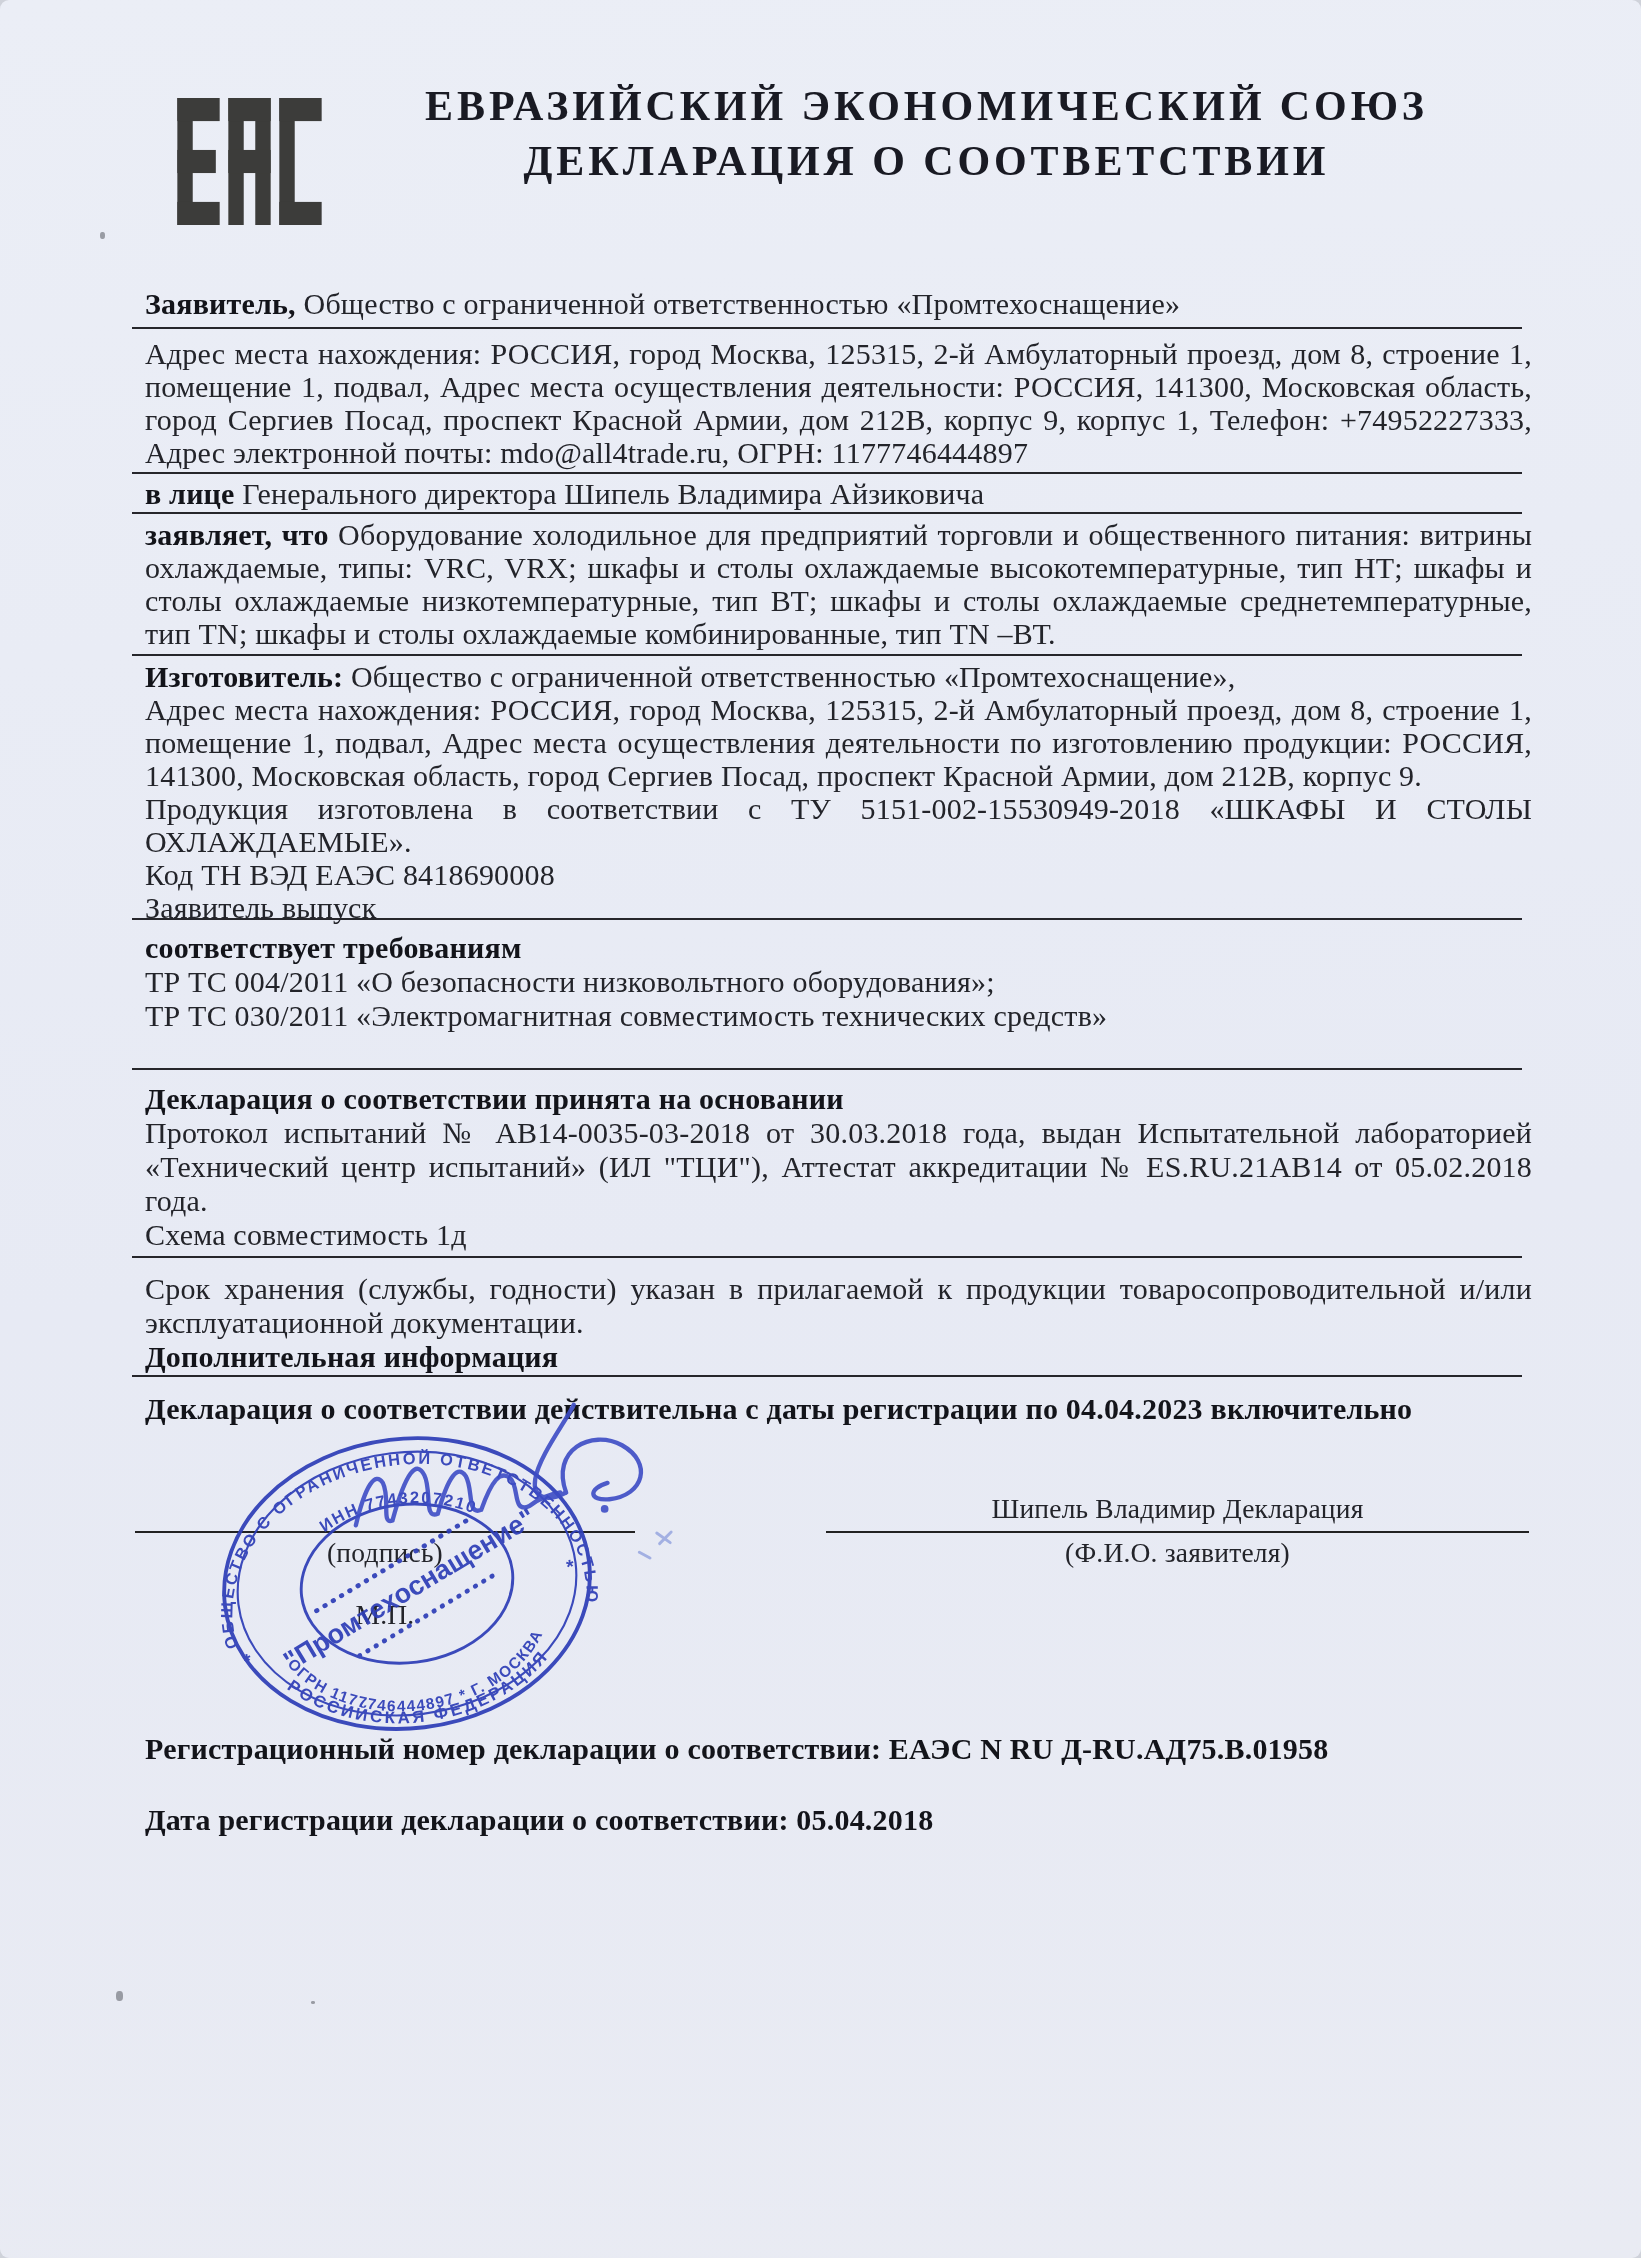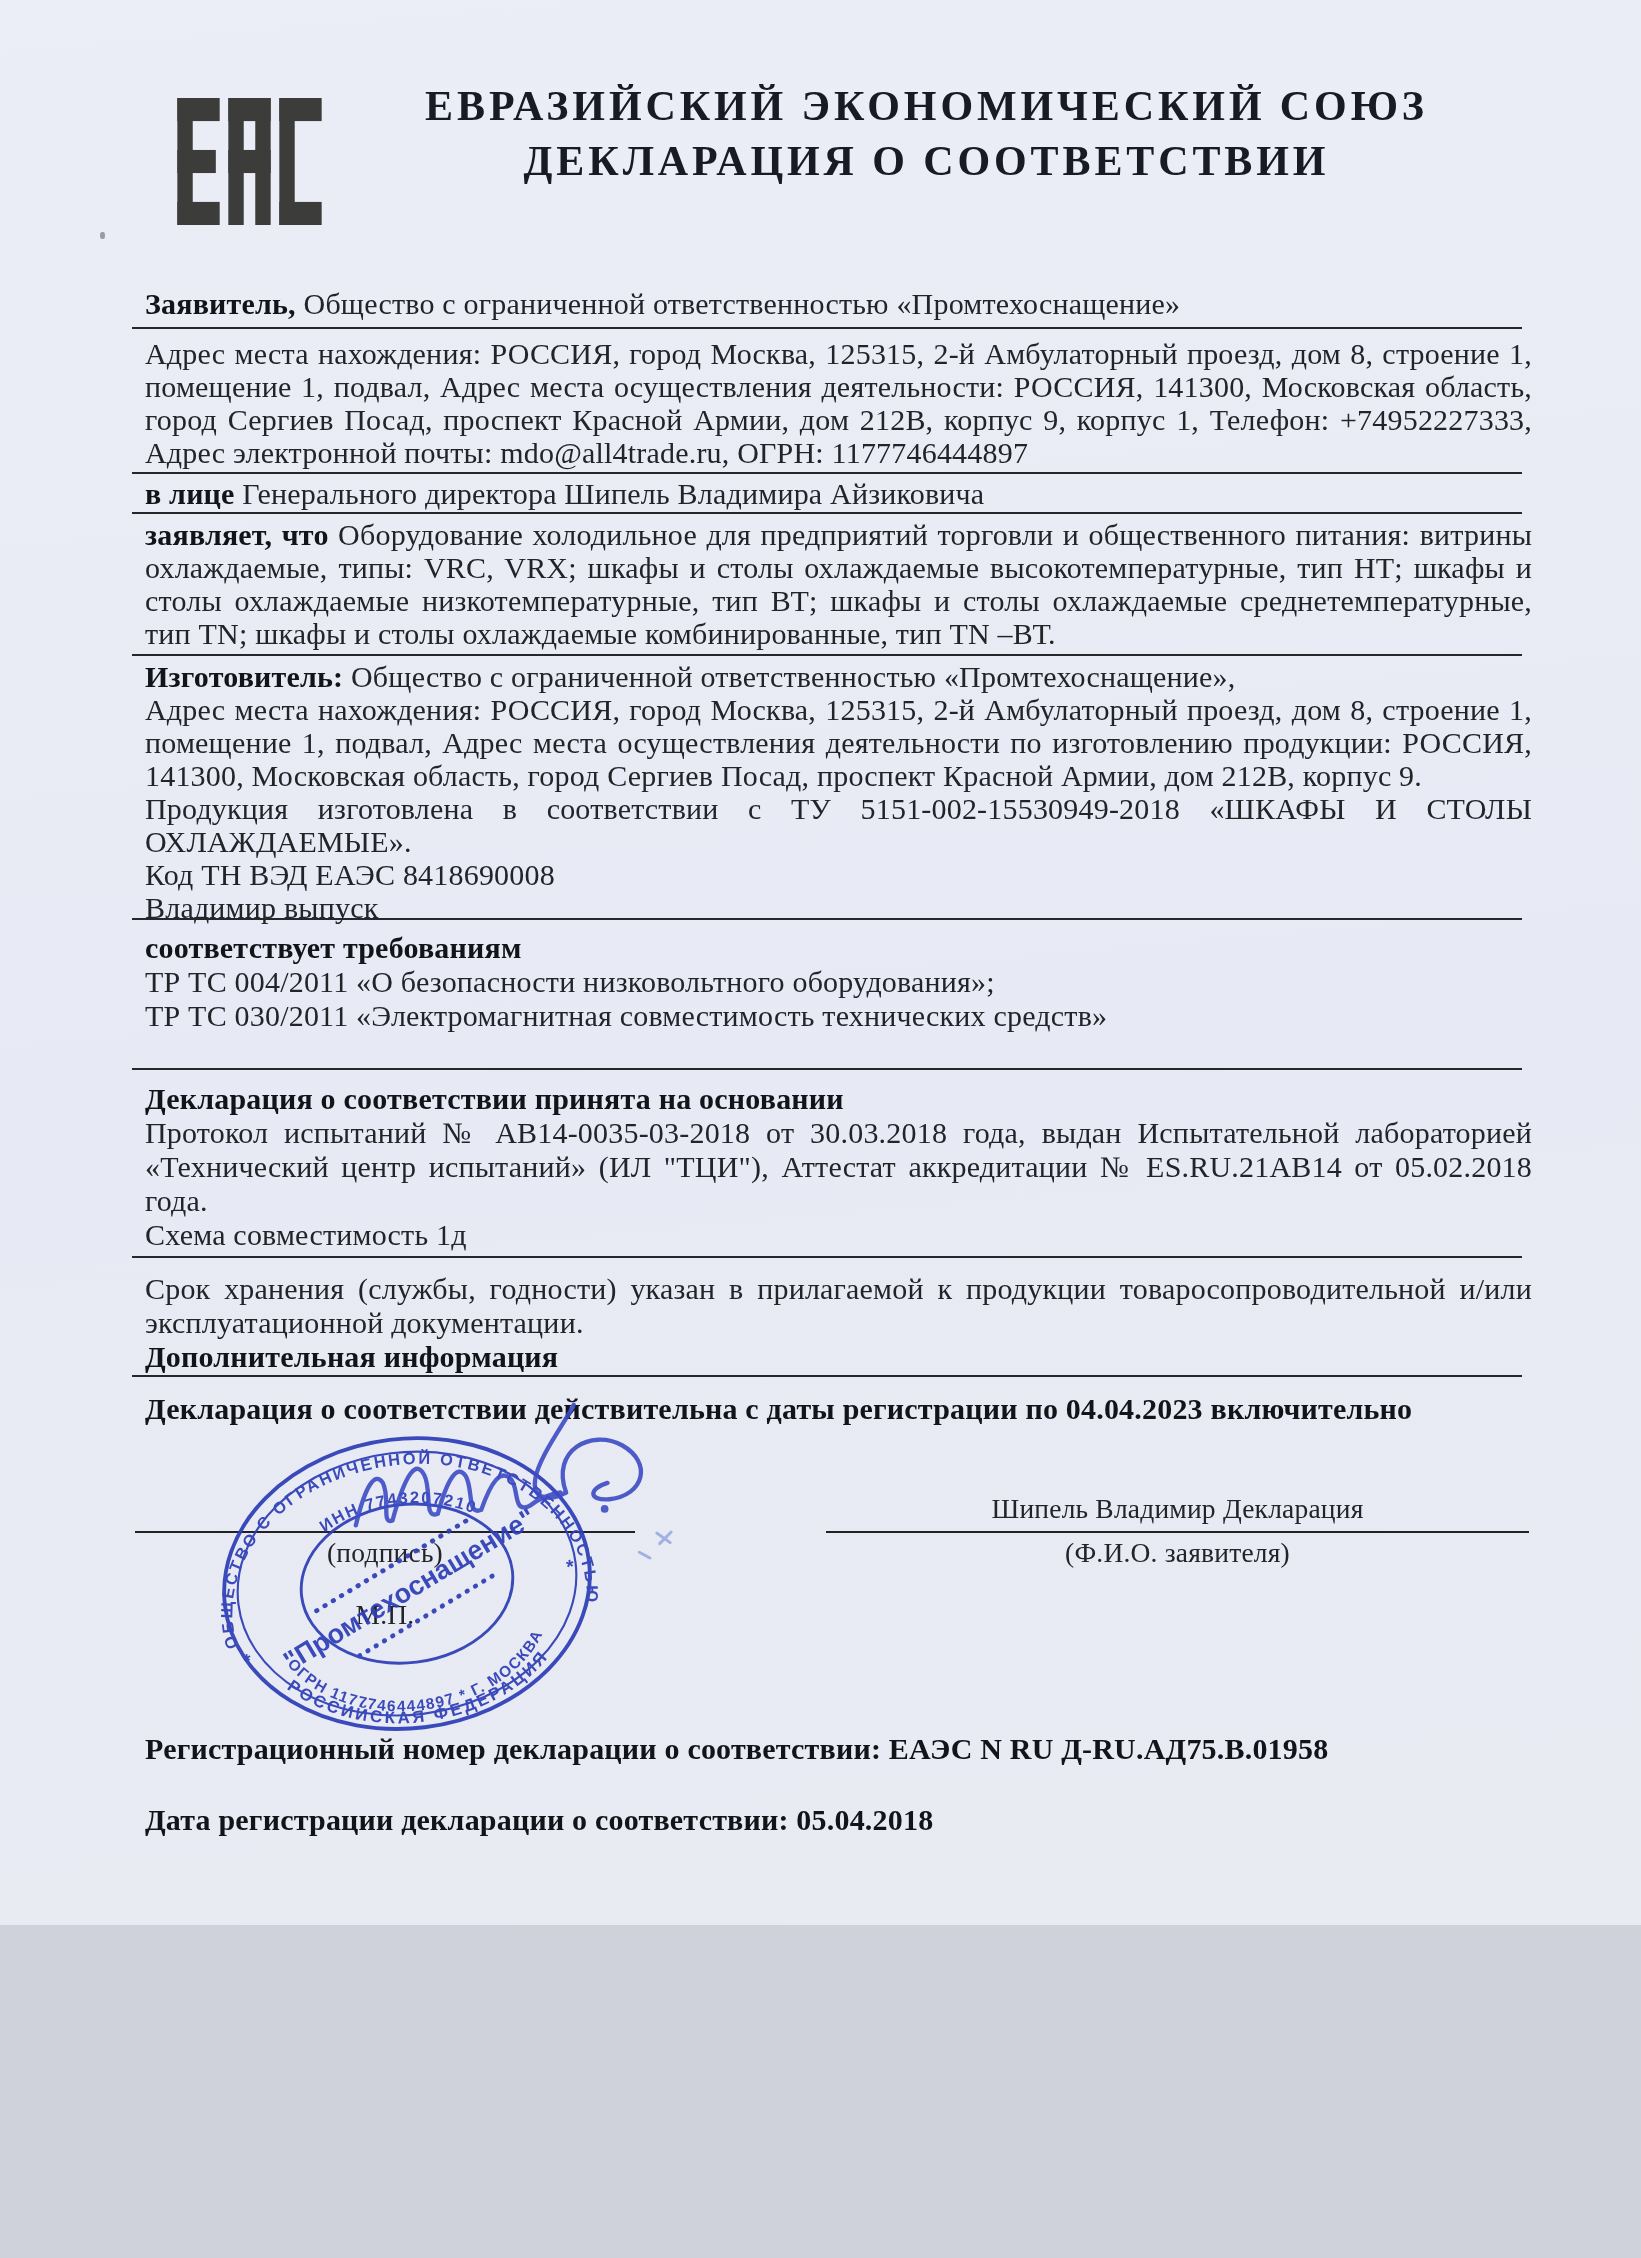--- a/index.html
+++ b/index.html
@@ -1,21 +1,21 @@
 <!DOCTYPE html>
 <html><head>
 <meta charset="utf-8">
 <style>
   html,body { margin:0; padding:0; background:#cfd2da; }
   .page {
-    position:relative; width:1641px; height:1925px;
+    position:relative; width:1641px; height:2258px;
     background:#e9ecf5;
     background-image: linear-gradient(175deg, #ebeef6 0%, #e7eaf4 55%, #e9ebf3 100%);
     font-family:"Liberation Serif", serif;
-    color:#23242a; overflow:hidden;
+    color:#23242a; overflow:hidden;border-radius:9px;
   }
   .title {
     position:absolute; left:212px; top:79px; width:1429px;
     text-align:center; font-weight:bold; font-size:42px; line-height:55px;
     color:#191a23; letter-spacing:3.9px;
   }
   .para {
     position:absolute; left:145px; width:1387px; margin:0;
     font-size:30px; line-height:34px; text-align:justify;
     letter-spacing:0.2px;
@@ -67,21 +67,21 @@
   <div class="rule" style="top:512px"></div>
 
   <p class="para" style="top:518px; line-height:33px"><b>заявляет, что</b> <span>Оборудование холодильное для предприятий торговли и общественного питания: витрины охлаждаемые, типы: VRC, VRX; шкафы и столы охлаждаемые высокотемпературные, тип НТ; шкафы и столы охлаждаемые низкотемпературные, тип ВТ; шкафы и столы охлаждаемые среднетемпературные, тип TN; шкафы и столы охлаждаемые комбинированные, тип TN –ВТ.</span></p>
   <div class="rule" style="top:654px"></div>
 
   <div class="para stack" style="top:660px; line-height:33px">
     <p><b>Изготовитель:</b> <span>Общество с ограниченной ответственностью «Промтехоснащение»,</span></p>
     <p>Адрес места нахождения: РОССИЯ, город Москва, 125315, 2-й Амбулаторный проезд, дом 8, строение 1, помещение 1, подвал, Адрес места осуществления деятельности по изготовлению продукции: РОССИЯ, 141300, Московская область, город Сергиев Посад, проспект Красной Армии, дом 212В, корпус 9.</p>
     <p>Продукция изготовлена в соответствии с ТУ 5151-002-15530949-2018 «ШКАФЫ И СТОЛЫ ОХЛАЖДАЕМЫЕ».</p>
     <p>Код ТН ВЭД ЕАЭС 8418690008</p>
-    <p>Владимир выпуск</p>
+    <p>Заявитель выпуск</p>
   </div>
   <div class="rule" style="top:918px"></div>
 
   <div class="para stack" style="top:931px; line-height:34px">
     <p><b>соответствует требованиям</b></p>
     <p>ТР ТС 004/2011 «О безопасности низковольтного оборудования»;</p>
     <p>ТР ТС 030/2011 «Электромагнитная совместимость технических средств»</p>
   </div>
   <div class="rule" style="top:1068px"></div>
 

